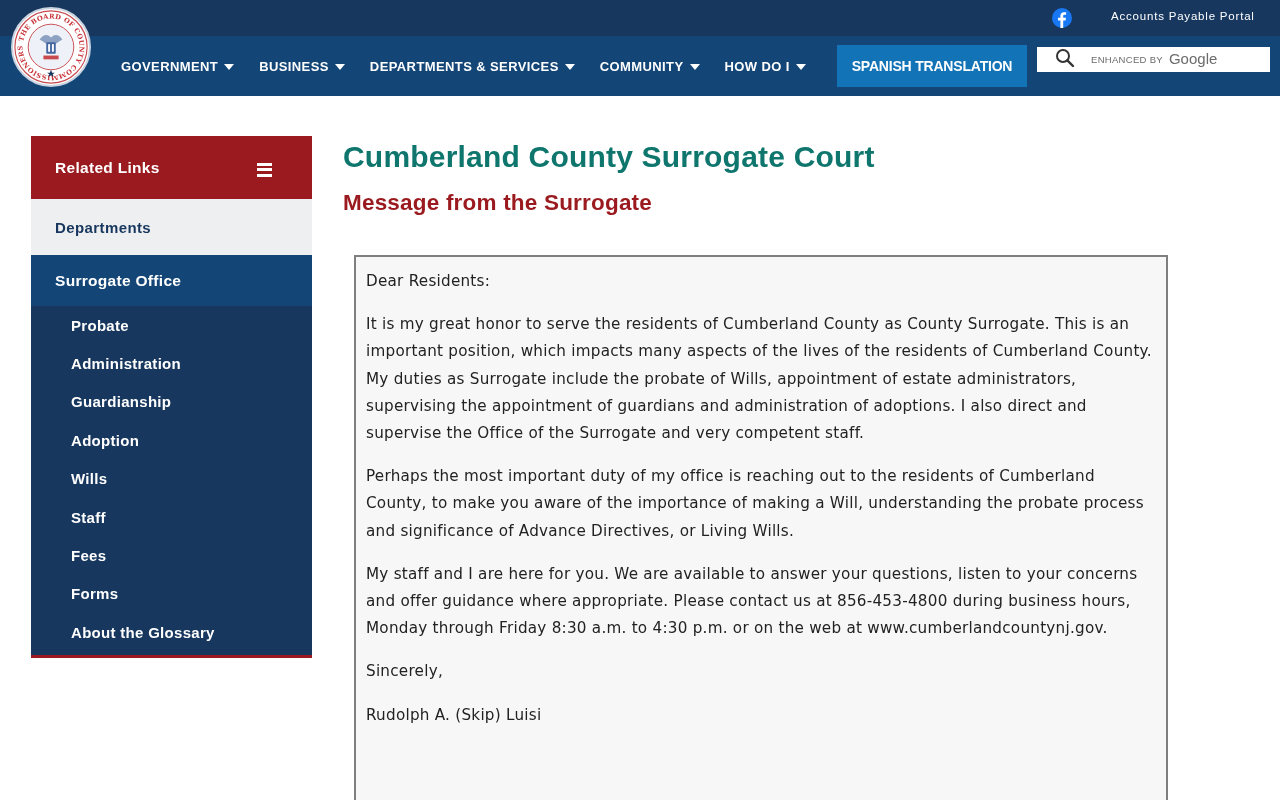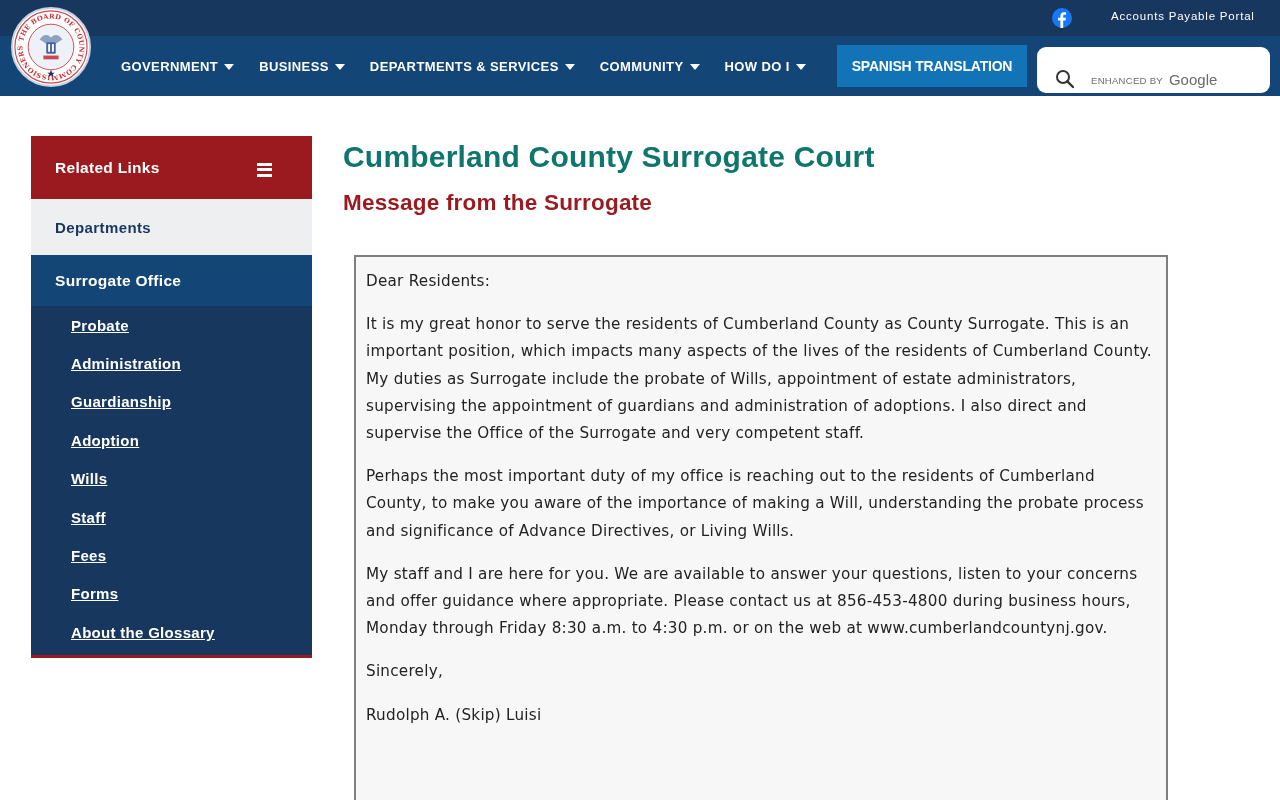--- a/index.html
+++ b/index.html
@@ -21,40 +21,40 @@
   .nav { position: absolute; left: 121px; top: 36px; height: 60px; display: flex; align-items: center; }
   .nav-item { display: flex; align-items: center; color: #ffffff; font-weight: bold; font-size: 13px;
               letter-spacing: 0.4px; margin-right: 25px; cursor: pointer; white-space: nowrap; }
   .nav-item .caret { width: 0; height: 0; border-left: 5.5px solid transparent; border-right: 5.5px solid transparent;
                      border-top: 6px solid #ffffff; margin-left: 6px; margin-top: 1px; }
 
   .spanish-btn { position: absolute; left: 837px; top: 45px; width: 190px; height: 42px; background: #1273b6;
                  color: #ffffff; font-weight: bold; font-size: 14px; letter-spacing: -0.2px; display: flex;
                  align-items: center; justify-content: center; border: none; cursor: pointer; }
 
-  .search-box { position: absolute; left: 1037px; top: 47px; width: 233px; height: 46px; background: #ffffff;
-                display: flex; align-items: flex-end; padding: 0 0 4px 18px; border-radius: 9px; }
+  .search-box { position: absolute; left: 1037px; top: 47px; width: 233px; height: 25px; background: #ffffff;
+                display: flex; align-items: flex-end; padding: 0 0 4px 18px; }
   .search-box .mag { width: 20px; height: 20px; margin-right: 16px; }
   .search-box .enh { font-size: 9.5px; color: #6b6b6b; letter-spacing: 0.3px; margin-right: 6px; margin-bottom: 3px; }
   .search-box .goog { font-size: 15px; color: #6b6b6b; margin-bottom: 1px; }
   .search-box input { position: absolute; left: 0; top: 0; width: 100%; height: 100%; opacity: 0; border: none; }
 
   
   .sidebar { position: absolute; left: 31px; top: 136px; width: 281px; }
   .side-head { height: 63px; background: #9b1a1f; display: flex; align-items: center; justify-content: space-between;
                padding: 0 40px 0 24px; color: #ffffff; font-weight: bold; font-size: 15.5px; letter-spacing: 0.3px; }
   .hamburger { width: 15px; height: 14px; display: flex; flex-direction: column; justify-content: space-between; margin-top: 4px; cursor: pointer; }
   .hamburger span { display: block; height: 3px; background: #ffffff; }
   .side-dept { height: 56px; background: #eeeff1; display: flex; align-items: center; padding-left: 24px;
                color: #17375e; font-weight: bold; font-size: 15px; letter-spacing: 0.4px; cursor: pointer; }
   .side-active { height: 51px; background: #134677; display: flex; align-items: center; padding-left: 24px;
                  color: #ffffff; font-weight: bold; font-size: 15.5px; letter-spacing: 0.3px; cursor: pointer; }
   .side-sub { background: #17375e; padding: 0 0 3px 0; border-bottom: 3px solid #9b1a1f; }
   .side-sub .item { height: 38.4px; display: flex; align-items: center; padding-left: 40px; color: #ffffff;
-                    font-weight: bold; font-size: 15px; letter-spacing: 0.3px; cursor: pointer; text-decoration: underline; }
+                    font-weight: bold; font-size: 15px; letter-spacing: 0.3px; cursor: pointer; }
 
   
   .page-title { position: absolute; left: 343px; top: 140px; font-size: 30px; font-weight: bold; color: #0f766e;
                 letter-spacing: 0.2px; white-space: nowrap; }
   .page-subtitle { position: absolute; left: 343px; top: 190px; font-size: 22.5px; font-weight: bold; color: #9b1a1f;
                    letter-spacing: 0.2px; white-space: nowrap; }
 
   .letter { position: absolute; left: 354px; top: 255px; width: 814px; height: 600px; background: #f7f7f7;
             border: 2px solid #7f7f7f; padding: 11px 10px 0 10px; font-family: "DejaVu Sans", sans-serif;
             font-size: 15.2px; letter-spacing: 0.25px; color: #222222; line-height: 27.2px; }

